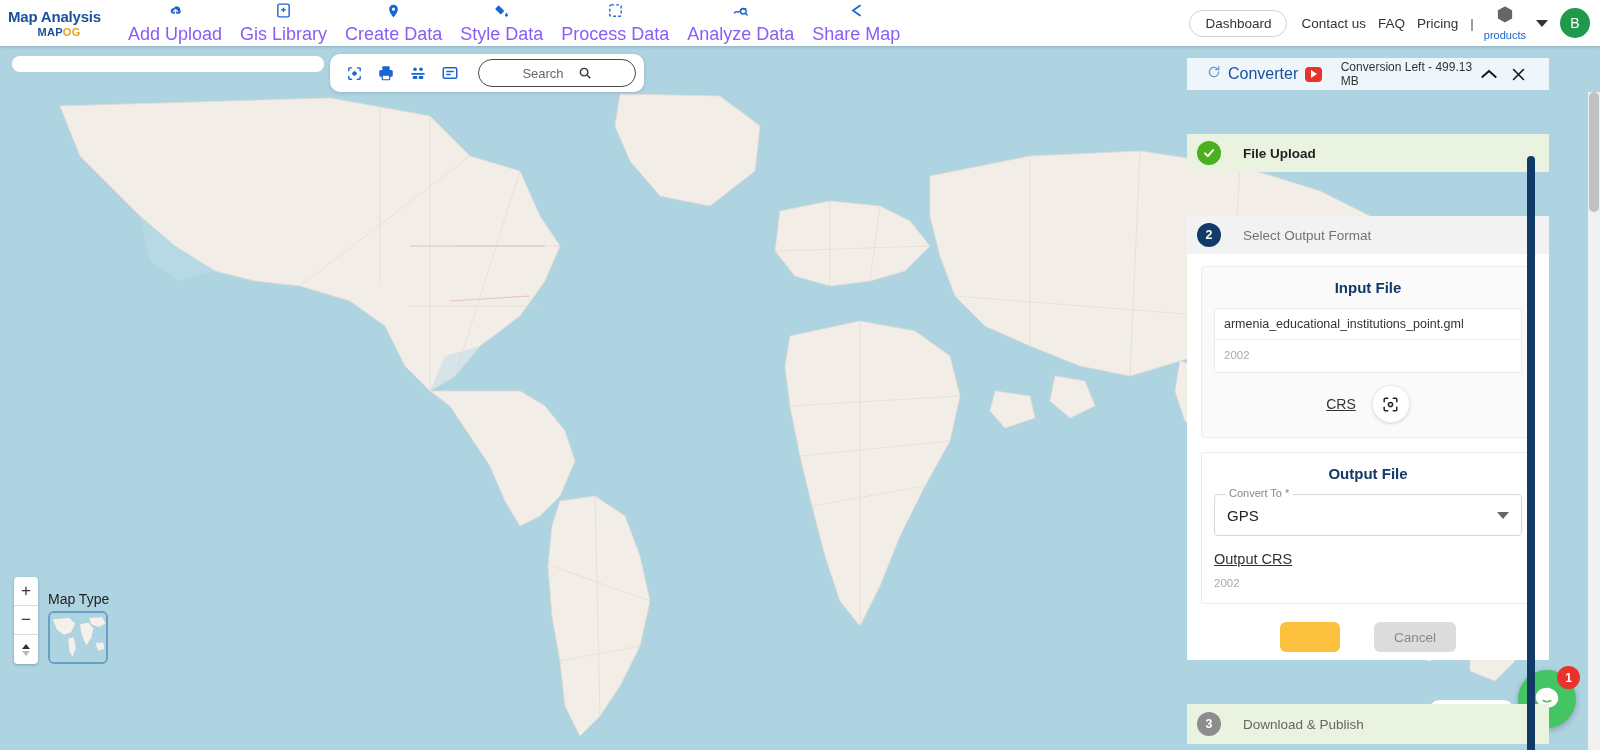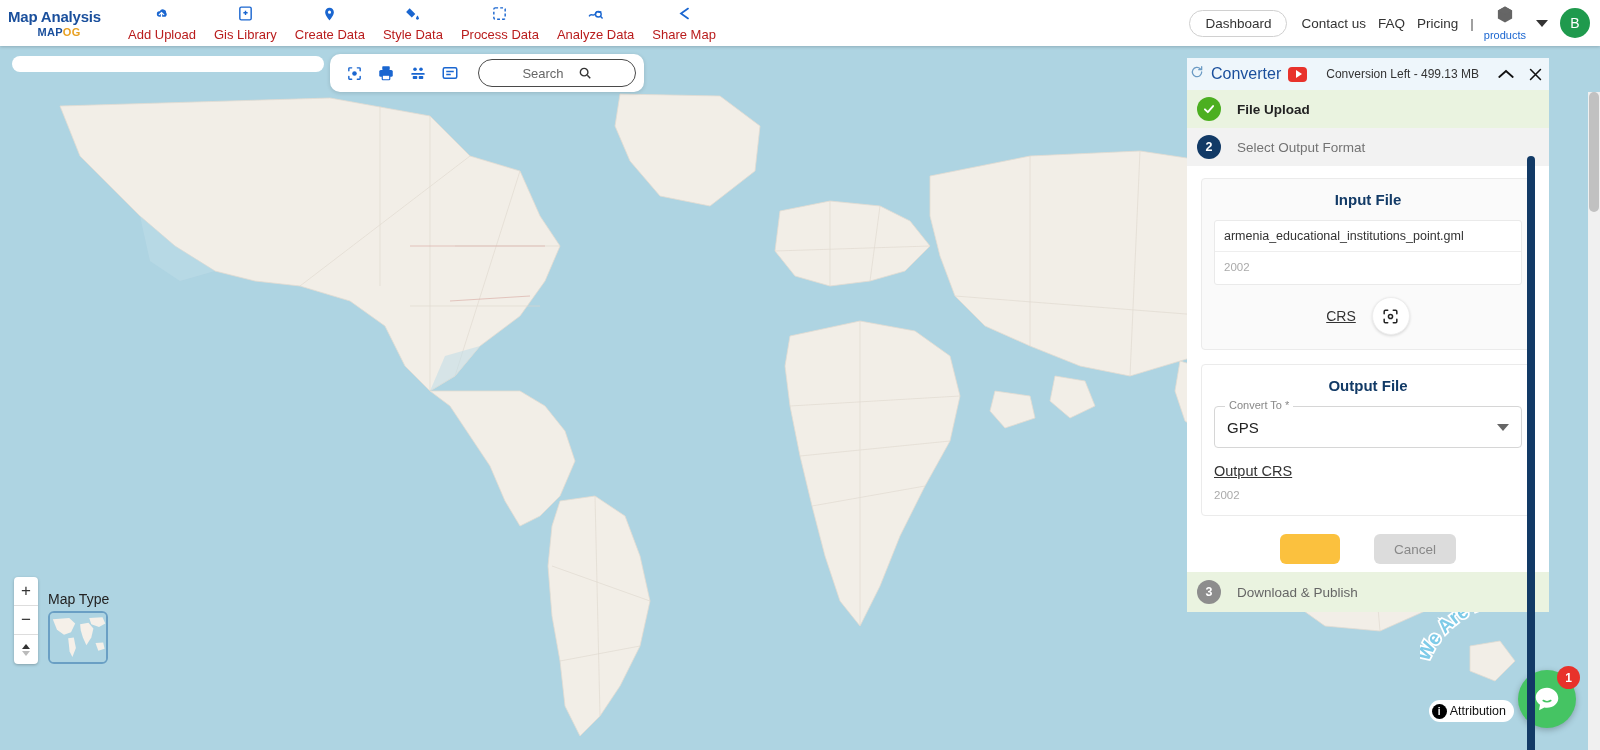--- a/index.html
+++ b/index.html
@@ -27,21 +27,21 @@
     font-size: 11px; font-weight: bold; color: #e8a020;
     text-align: center; margin-top: 3px; letter-spacing: .3px;
   }
   .brand-bot .mp { color: #1a4f9c; }
   .navitems { display: flex; align-items: flex-start; margin-left: 18px; }
   .navitem {
     display: flex; flex-direction: column; align-items: center;
     margin-right: 18px; cursor: pointer; min-width: 54px;
   }
   .navitem .ic { height: 18px; display: flex; align-items: center; color: #1a66d0; }
-  .navitem .lb { font-size: 13px; color: #b91c1c; margin-top: 4px; white-space: nowrap; }
+  .navitem .lb { font-size: 18px; color: #8b5cf6; margin-top: 4px; white-space: nowrap; }
   .nav-right {
     margin-left: auto; display: flex; align-items: center;
     padding-right: 10px; gap: 0;
   }
   .dash-btn {
     border: 1px solid #d0d0d0; border-radius: 16px;
     padding: 5px 15px; font-size: 13.5px; color: #333;
     background: #fff; cursor: pointer; margin-right: 14px;
   }
   .nav-link { font-size: 13.5px; color: #333; margin-right: 12px; cursor: pointer; }
@@ -142,39 +142,39 @@
     display: flex; align-items: center; justify-content: center;
   }
 
   
   #panel {
     position: absolute; top: 58px; right: 32px; width: 362px;
     z-index: 50; font-family: "Liberation Sans", sans-serif;
   }
   .panel-head {
     height: 32px; background: #eef6fb; display: flex; align-items: center;
-    padding: 0 3px; gap: 7px;
+    padding: 0 20px; gap: 7px;
   }
   .panel-title { font-size: 16px; color: #1a4f9c; }
   .yt-badge {
     width: 19px; height: 15px; border-radius: 4px; background: #e8322b;
     display: flex; align-items: center; justify-content: center;
     cursor: pointer;
   }
   .yt-badge .tri {
     width: 0; height: 0; border-left: 6px solid #fff;
     border-top: 4px solid transparent; border-bottom: 4px solid transparent;
     margin-left: 2px;
   }
   .conv-left { font-size: 12px; color: #333; margin-left: 12px; }
   .head-actions { margin-left: auto; display: flex; align-items: center; gap: 12px; padding-right: 2px; }
   .head-ic { cursor: pointer; color: #111; display: flex; }
 
   .step-row {
-    height: 38px; display: flex; align-items: center; padding-left: 10px; gap: 16px;
+    height: 38px; display: flex; align-items: center; padding-left: 10px; gap: 22px; margin-top: 44px;
   }
   .step-row.done { background: #eaf3e0; }
   .step-row.active { background: #f2f2f2; }
   .step-row.pending { background: #eaf3e0; height: 40px; }
   .step-circle {
     width: 24px; height: 24px; border-radius: 50%; flex-shrink: 0;
     display: flex; align-items: center; justify-content: center;
     font-size: 12.5px; color: #fff; font-weight: bold;
   }
   .sc-done { background: #4caf20; }

